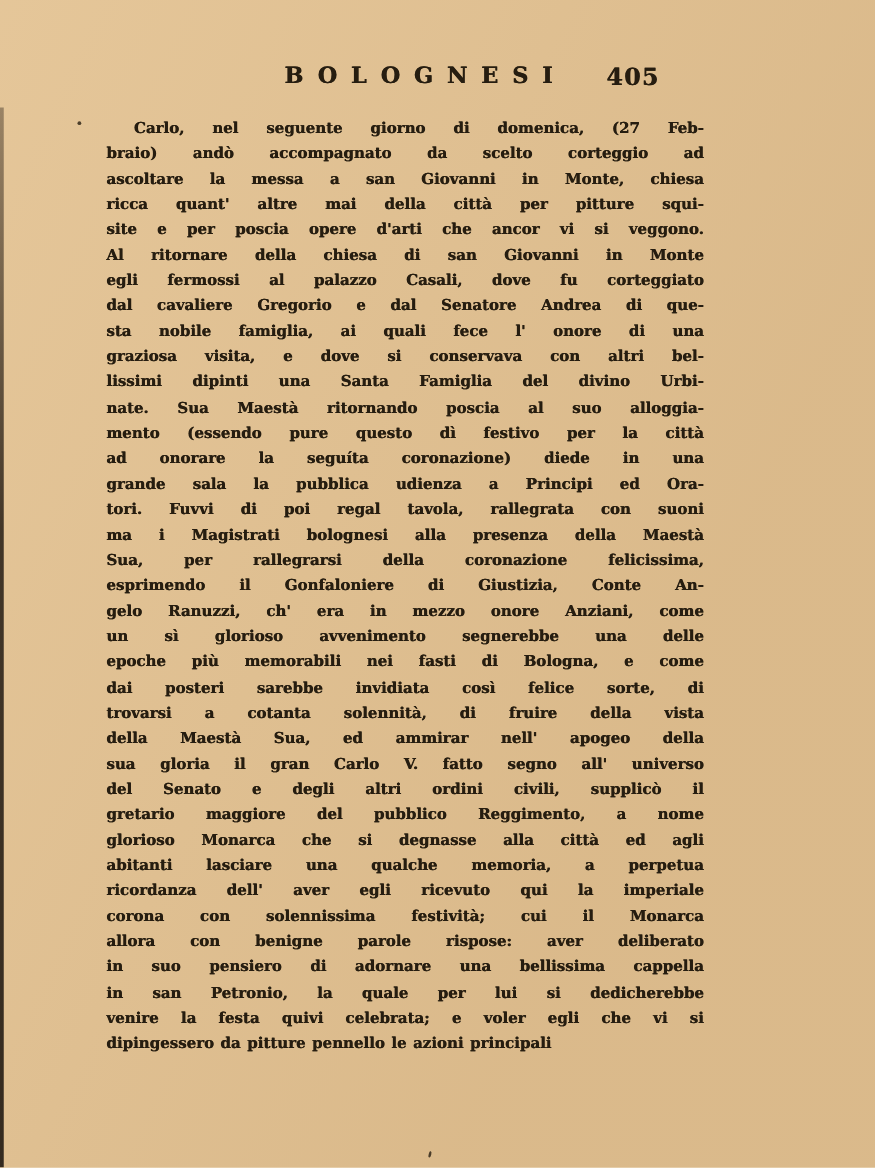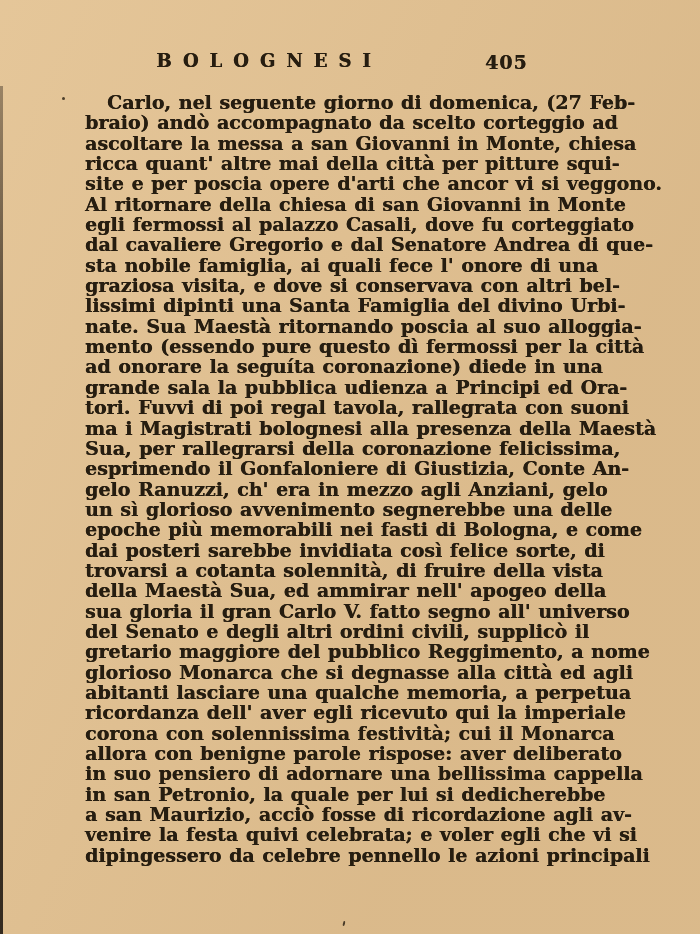--- a/index.html
+++ b/index.html
@@ -28,21 +28,21 @@
     position: absolute;
     left: 85px;
     top: 50px;
     width: 478px;
     height: 28px;
   }
   .running-title {
     position: absolute;
     left: 0;
     right: 110px;
-    text-align: center;
+    text-align: right;
     font-size: 18px;
     font-weight: bold;
     letter-spacing: 11px;
     white-space: nowrap;
     text-shadow: 0.4px 0 0 var(--ink, #261d10);
   }
   .page-number {
     position: absolute;
     left: 400px;
     top: 1px;
@@ -51,21 +51,21 @@
     letter-spacing: 1px;
     text-shadow: 0.4px 0 0 var(--ink, #261d10);
   }
   .body-block {
     position: absolute;
     left: 85px;
     top: 92px;
     width: 478px;
   }
   .text-line {
-    font-size: 19px;
+    font-size: 12px;
     font-weight: bold;
     line-height: 20.35px;
     height: 20.35px;
     white-space: nowrap;
     text-align: justify;
     text-align-last: justify;
     word-spacing: 1px;
     text-shadow: 0.35px 0 0 var(--ink, #261d10);
   }
   .text-line.first {
@@ -100,43 +100,42 @@
       <div class="text-line">ascoltare la messa a san Giovanni in Monte, chiesa</div>
       <div class="text-line">ricca quant' altre mai della città per pitture squi-</div>
       <div class="text-line">site e per poscia opere d'arti che ancor vi si veggono.</div>
       <div class="text-line">Al ritornare della chiesa di san Giovanni in Monte</div>
       <div class="text-line">egli fermossi al palazzo Casali, dove fu corteggiato</div>
       <div class="text-line">dal cavaliere Gregorio e dal Senatore Andrea di que-</div>
       <div class="text-line">sta nobile famiglia, ai quali fece l' onore di una</div>
       <div class="text-line">graziosa visita, e dove si conservava con altri bel-</div>
       <div class="text-line">lissimi dipinti una Santa Famiglia del divino Urbi-</div>
       <div class="text-line">nate. Sua Maestà ritornando poscia al suo alloggia-</div>
-      <div class="text-line">mento (essendo pure questo dì fermossi per la città</div>
+      <div class="text-line">mento (essendo pure questo dì festivo per la città</div>
       <div class="text-line">ad onorare la seguíta coronazione) diede in una</div>
       <div class="text-line">grande sala la pubblica udienza a Principi ed Ora-</div>
       <div class="text-line">tori. Fuvvi di poi regal tavola, rallegrata con suoni</div>
       <div class="text-line">ma i Magistrati bolognesi alla presenza della Maestà</div>
       <div class="text-line">Sua, per rallegrarsi della coronazione felicissima,</div>
       <div class="text-line">esprimendo il Gonfaloniere di Giustizia, Conte An-</div>
-      <div class="text-line">gelo Ranuzzi, ch' era in mezzo agli Anziani, gelo</div>
+      <div class="text-line">gelo Ranuzzi, ch' era in mezzo onore Anziani, come</div>
       <div class="text-line">un sì glorioso avvenimento segnerebbe una delle</div>
       <div class="text-line">epoche più memorabili nei fasti di Bologna, e come</div>
       <div class="text-line">dai posteri sarebbe invidiata così felice sorte, di</div>
       <div class="text-line">trovarsi a cotanta solennità, di fruire della vista</div>
       <div class="text-line">della Maestà Sua, ed ammirar nell' apogeo della</div>
       <div class="text-line">sua gloria il gran Carlo V. fatto segno all' universo</div>
       <div class="text-line">del Senato e degli altri ordini civili, supplicò il</div>
       <div class="text-line">gretario maggiore del pubblico Reggimento, a nome</div>
       <div class="text-line">glorioso Monarca che si degnasse alla città ed agli</div>
       <div class="text-line">abitanti lasciare una qualche memoria, a perpetua</div>
       <div class="text-line">ricordanza dell' aver egli ricevuto qui la imperiale</div>
       <div class="text-line">corona con solennissima festività; cui il Monarca</div>
       <div class="text-line">allora con benigne parole rispose: aver deliberato</div>
       <div class="text-line">in suo pensiero di adornare una bellissima cappella</div>
       <div class="text-line">in san Petronio, la quale per lui si dedicherebbe</div>
-      <div class="text-line">a san Maurizio, acciò fosse di ricordazione agli av-</div>
       <div class="text-line">venire la festa quivi celebrata; e voler egli che vi si</div>
-      <div class="text-line last">dipingessero da celebre pennello le azioni principali</div>
+      <div class="text-line last">dipingessero da pitture pennello le azioni principali</div>
     </div>
 
   <div class="speck speck-1"></div>
   <div class="speck speck-2"></div>
 </div>
 
 </body></html>

